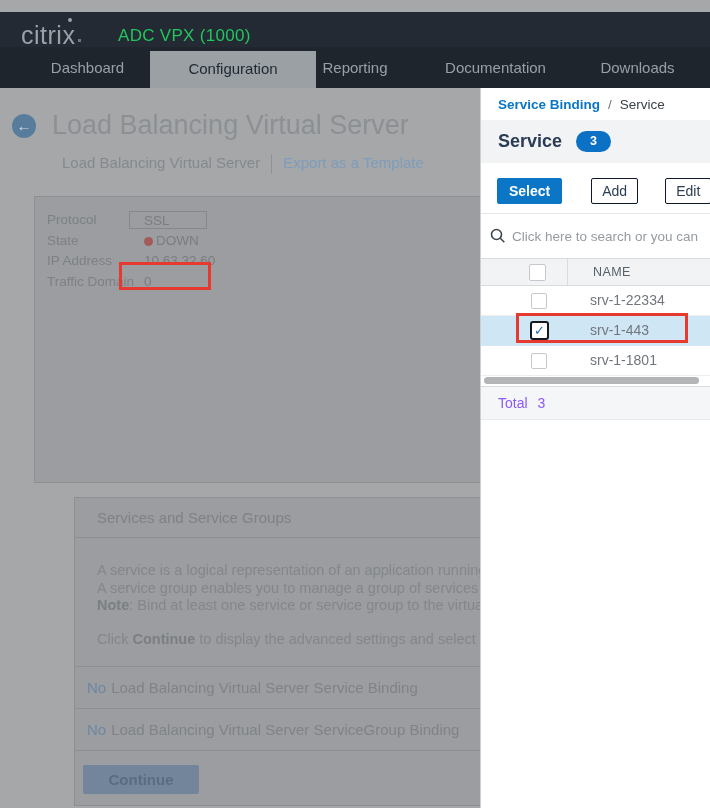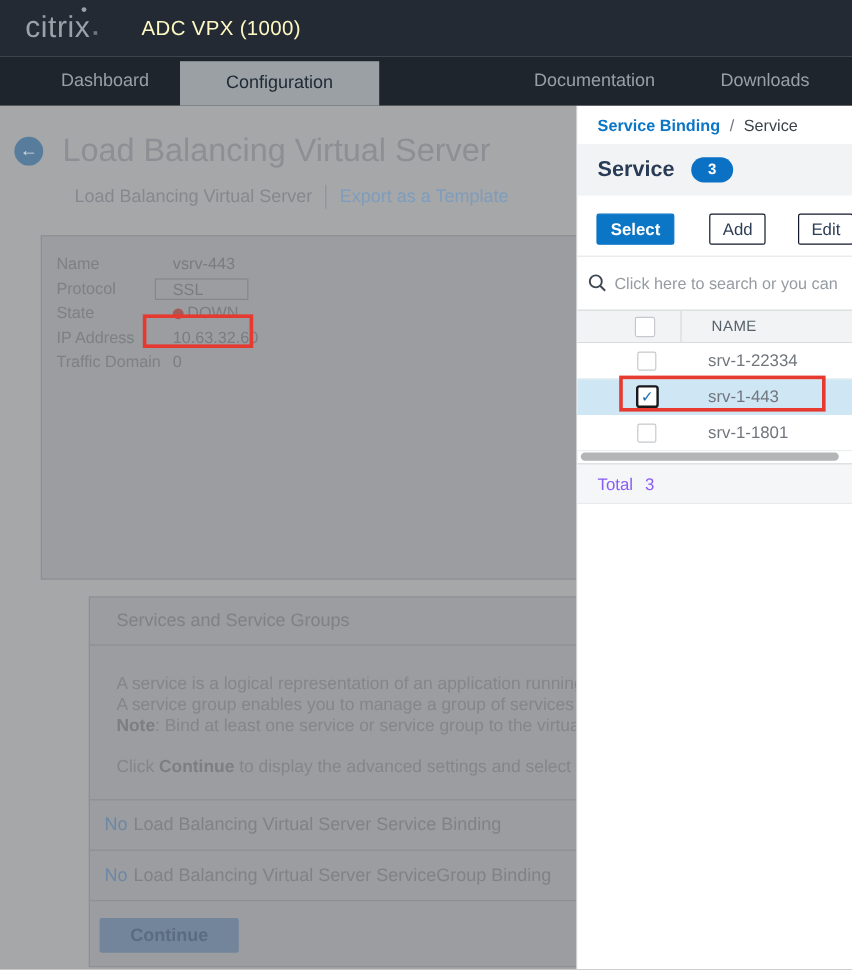--- a/index.html
+++ b/index.html
@@ -1,26 +1,26 @@
 <!DOCTYPE html>
 <html><head>
 <meta charset="utf-8">
 <style>
   * { margin:0; padding:0; box-sizing:border-box; }
   html,body { width:710px; height:808px; overflow:hidden; }
   body { font-family:"Liberation Sans","DejaVu Sans",sans-serif; }
   .app { position:relative; width:710px; height:808px; overflow:hidden; background:#a5a7a9; }
 
   
-  .topbar { position:absolute; left:0; top:0; width:710px; height:47px; background:#232a33; z-index:50; }
+  .topbar { position:absolute; left:0; top:12px; width:710px; height:47px; background:#232a33; z-index:50; }
   .logo { position:absolute; left:21px; top:9px; font-size:25px; letter-spacing:0.5px; color:#9aa1a8; }
   .logo .xdot { position:relative; }
   .logo .xdot::before { content:""; position:absolute; left:6px; top:-3px; width:4px; height:4px; border-radius:50%; background:#9aa1a8; }
   .logo .tm { display:inline-block; width:3px; height:3px; background:#6f767d; margin-left:3px; margin-bottom:2px; }
-  .product { position:absolute; left:118px; top:14px; font-size:17px; color:#fef9c3; letter-spacing:0.3px; }
+  .product { position:absolute; left:118px; top:14px; font-size:17px; color:#22c55e; letter-spacing:0.3px; }
 
   
   .navbar { position:absolute; left:0; top:47px; width:710px; height:41px; background:#1f252d; z-index:50; }
   .nav-tab { position:absolute; top:0; height:41px; line-height:41px; font-size:15px; color:#97a0a8; text-align:center; cursor:pointer; }
   .nav-tab.t0 { left:35px;  width:105px; }
   .nav-tab.t2 { left:305px; width:100px; }
   .nav-tab.t3 { left:428px; width:135px; }
   .nav-tab.t4 { left:585px; width:105px; }
   .nav-tab.active { left:150px; width:166px; top:4px; height:37px; line-height:35px; background:#9ba0a4; color:#1e2833; }
 
@@ -98,36 +98,34 @@
 <div class="app">
 
   <div class="topbar">
     <div class="logo"><span>citri</span><span class="xdot">x</span><span class="tm"></span></div>
     <div class="product">ADC VPX (1000)</div>
   </div>
 
   <div class="navbar">
     <div class="nav-tab active">Configuration</div>
     <div class="nav-tab t0">Dashboard</div>
+    <div class="nav-tab t2">Reporting</div>
     <div class="nav-tab t3">Documentation</div>
     <div class="nav-tab t4">Downloads</div>
   </div>
 
   <div class="main">
     <div class="back-btn"><span>←</span></div>
     <div class="page-title">Load Balancing Virtual Server</div>
     <div class="subtab-row">
       <span>Load Balancing Virtual Server</span><span class="vdiv"></span><span class="export-link">Export as a Template</span>
     </div>
 
     <div class="card card1">
       <div class="fields">
-        <div class="frow">
-          <span class="lbl">Name</span><span class="val">vsrv-443</span>
-        </div>
         <div class="frow">
           <span class="lbl">Protocol</span><span class="val ssl-box">SSL</span>
         </div>
         <div class="frow">
           <span class="lbl">State</span><span class="dot"></span><span class="val">DOWN</span>
         </div>
         <div class="frow">
           <span class="lbl">IP Address</span><span class="val">10.63.32.60</span>
         </div>
         <div class="frow">

